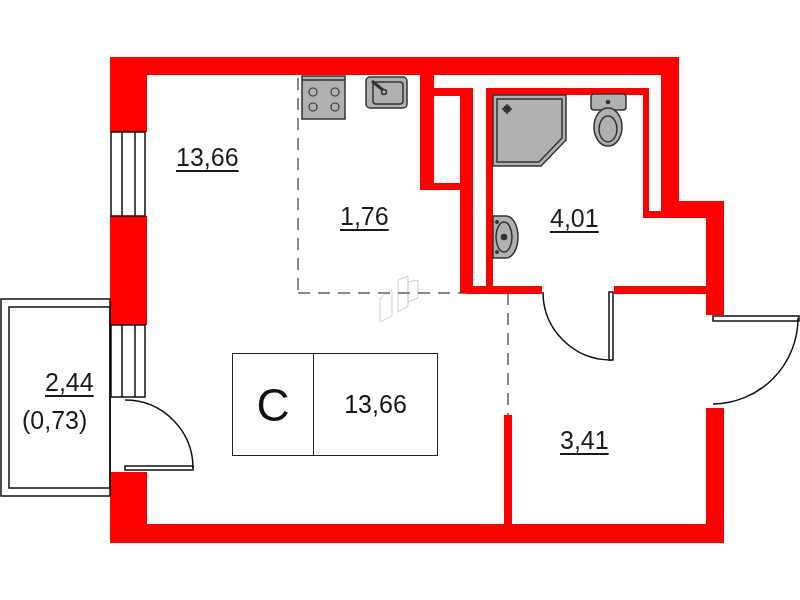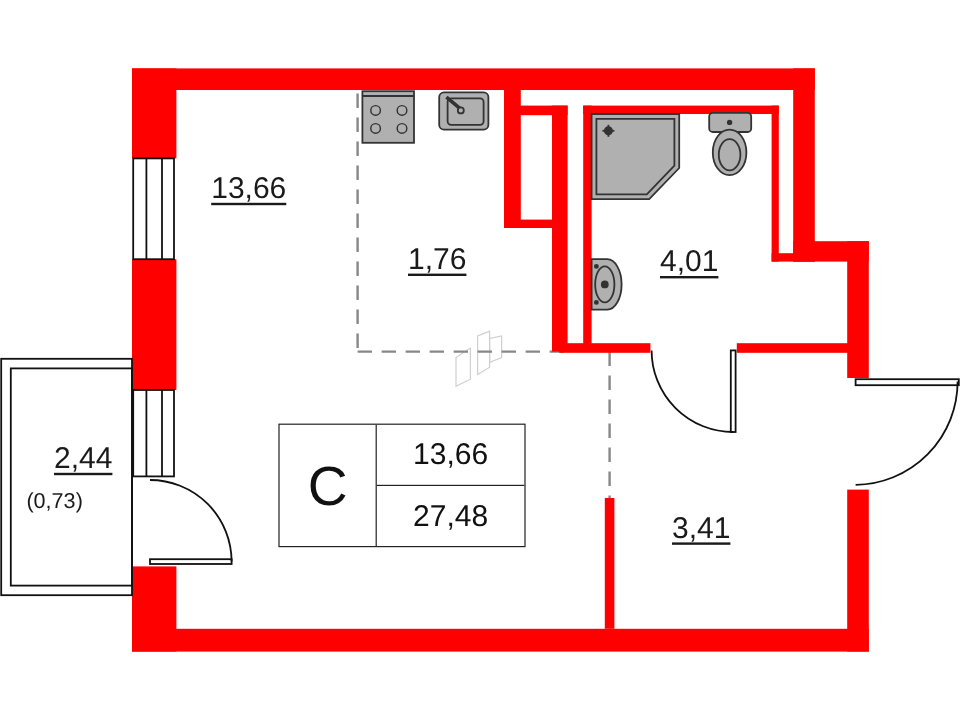--- a/index.html
+++ b/index.html
@@ -1,20 +1,20 @@
 <!DOCTYPE html>
 <html><head>
 <meta charset="utf-8">
 <style>
   html, body { margin:0; padding:0; background:#ffffff; }
   body { width:800px; height:600px; position:relative; overflow:hidden; font-family:"Liberation Sans", sans-serif; }
   svg { position:absolute; left:0; top:0; }
   .lbl { position:absolute; font-family:"Liberation Sans", sans-serif; color:#1a1a1a; white-space:nowrap; line-height:1; }
   .area { font-size:25px; text-decoration:underline; text-decoration-thickness:1.5px; text-underline-offset:4px; }
-  .sub { font-size:18px; }
+  .sub { font-size:25px; }
   .legend { position:absolute; left:232px; top:353px; width:206px; height:103px; border:1.5px solid #222; box-sizing:border-box; display:flex; }
   .legend-type { width:80px; border-right:1.5px solid #222; display:flex; align-items:center; justify-content:center; font-size:46px; color:#111; }
   .legend-vals { flex:1; display:flex; flex-direction:column; }
   .legend-vals div { flex:1; display:flex; align-items:center; justify-content:center; font-size:25px; color:#111; border-bottom:1.5px solid #222; }
   .legend-vals div:last-child { border-bottom:none; }
 </style>
 </head>
 <body>
 
 <svg width="800" height="600" viewBox="0 0 800 600">
@@ -137,15 +137,14 @@
 <div class="lbl area" style="left:340px;top:204px;">1,76</div>
 <div class="lbl area" style="left:550px;top:206px;text-decoration:underline;">4,01</div>
 <div class="lbl area" style="left:560px;top:428px;">3,41</div>
 <div class="lbl area" style="left:45px;top:370px;">2,44</div>
 <div class="lbl sub" style="left:22px;top:408px;">(0,73)</div>
 
 <div class="legend">
   <div class="legend-type">С</div>
   <div class="legend-vals">
     <div>13,66</div>
-    <div>27,48</div>
   </div>
 </div>
 
 </body></html>

